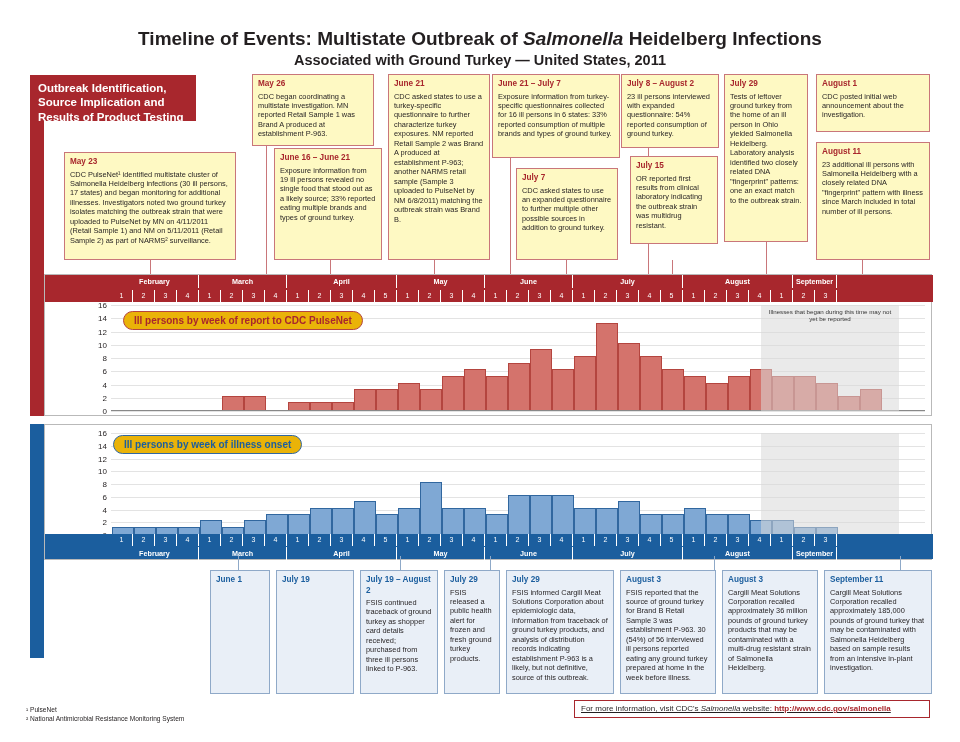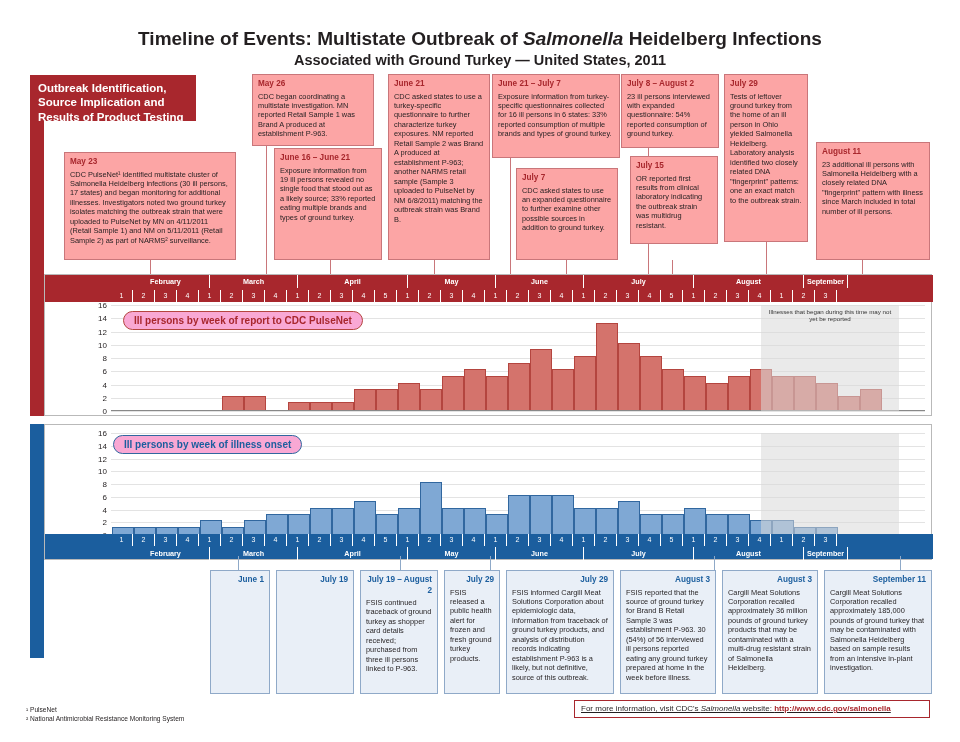--- a/index.html
+++ b/index.html
@@ -12,45 +12,45 @@
   .subtitle{position:absolute;left:0;top:52px;width:960px;text-align:center;font-size:14.5px;font-weight:bold;}
 
   
   .rail-red{position:absolute;left:30px;top:75px;width:14px;height:341px;background:#a8272d;}
   .rail-blue{position:absolute;left:30px;top:424px;width:14px;height:234px;background:#1b5e9e;}
 
   .label-red{position:absolute;left:30px;top:75px;width:166px;height:46px;background:#a8272d;color:#fff;font-weight:bold;font-size:11.5px;line-height:1.25;padding:6px 8px;box-sizing:border-box;}
   .label-blue{position:absolute;left:30px;top:588px;width:166px;height:42px;background:#1b5e9e;color:#fff;font-weight:bold;font-size:11.5px;line-height:1.25;padding:9px 8px;box-sizing:border-box;}
 
   
-  .box{position:absolute;box-sizing:border-box;border:1px solid #c9767a;background:#fca5a5;padding:4px 5px;font-size:7.4px;line-height:1.28;}
+  .box{position:absolute;box-sizing:border-box;border:1px solid #c9767a;background:#fef9c3;padding:4px 5px;font-size:7.4px;line-height:1.28;}
   .box .hd{color:#a8272d;font-weight:bold;font-size:8.2px;display:block;margin-bottom:2px;}
   .box .bd{display:block;color:#231f20;}
   .box.blue{border:1px solid #8fa9c8;background:#e9eff7;}
-  .box.blue .hd{color:#1b5e9e;text-align:right;}
+  .box.blue .hd{color:#1b5e9e;}
 
   
   .stub{position:absolute;background:#c9767a;width:1px;}
   .stub.blue{background:#8fa9c8;}
   .axis-bar{position:absolute;box-sizing:border-box;color:#fff;}
   .redbar{background:#a8272d;}
   .bluebar{background:#1b5e9e;}
 
-  .monthrow{position:absolute;left:11px;top:0;height:13px;width:100%;}
+  .monthrow{position:absolute;left:0;top:0;height:13px;width:100%;}
   .weekrow{position:absolute;left:0;bottom:0;height:12px;width:100%;}
   .mcell{position:absolute;top:0;height:13px;font-size:7.2px;font-weight:bold;text-align:center;line-height:13px;border-right:1px solid #fff;box-sizing:border-box;}
   .wcell{position:absolute;height:12px;font-size:7px;text-align:center;line-height:12px;border-right:1px solid #fff;box-sizing:border-box;}
 
   .plot{position:absolute;background:#fff;}
   .gridline{position:absolute;left:0;height:1px;background:#e3e3e3;width:100%;}
   .bar{position:absolute;bottom:0;}
   .bar.red{background:#d4736c;border:1px solid #b4453f;}
   .bar.blue{background:#7fa8d4;border:1px solid #31679f;}
 
-  .chartlabel{position:absolute;border:1.4px solid #b4453f;background:#f9a8d4;color:#a8272d;font-weight:bold;font-size:10px;border-radius:11px;padding:3px 10px;}
+  .chartlabel{position:absolute;border:1.4px solid #b4453f;background:#eab308;color:#a8272d;font-weight:bold;font-size:10px;border-radius:11px;padding:3px 10px;}
   .chartlabel.blue{border-color:#31679f;color:#1b5e9e;}
 
   .shade{position:absolute;background:#d9d9d9;opacity:.55;}
   .shadenote{position:absolute;font-size:6.2px;color:#333;text-align:center;line-height:1.2;}
 
   .frame{position:absolute;border:1px solid #b9b9b9;box-sizing:border-box;}
 
   
   .fn{position:absolute;font-size:6.6px;line-height:1.3;color:#231f20;}
   .asof{position:absolute;font-size:8.5px;font-style:italic;font-weight:bold;}
@@ -97,21 +97,21 @@
   <div class="stub" style="left:434px;top:260px;height:16px;"></div>
 
   <div class="box" style="left:492px;top:74px;width:128px;height:84px;">
     <span class="hd">June 21 – July 7</span>
     <span class="bd">Exposure information from turkey-specific questionnaires collected for 16 ill persons in 6 states: 33% reported consumption of multiple brands and types of ground turkey.</span>
   </div>
   <div class="stub" style="left:510px;top:158px;height:118px;"></div>
 
   <div class="box" style="left:516px;top:168px;width:102px;height:92px;">
     <span class="hd">July 7</span>
-    <span class="bd">CDC asked states to use an expanded questionnaire to further examine other possible sources in addition to ground turkey.</span>
+    <span class="bd">CDC asked states to use an expanded questionnaire to further multiple other possible sources in addition to ground turkey.</span>
   </div>
   <div class="stub" style="left:566px;top:260px;height:16px;"></div>
 
   <div class="box" style="left:621px;top:74px;width:98px;height:74px;">
     <span class="hd">July 8 – August 2</span>
     <span class="bd">23 ill persons interviewed with expanded questionnaire: 54% reported consumption of ground turkey.</span>
   </div>
   <div class="stub" style="left:648px;top:148px;height:128px;"></div>
 
   <div class="box" style="left:630px;top:156px;width:88px;height:88px;">
@@ -119,20 +119,24 @@
     <span class="bd">OR reported first results from clinical laboratory indicating the outbreak strain was multidrug resistant.</span>
   </div>
   <div class="stub" style="left:672px;top:260px;height:16px;"></div>
 
   <div class="box" style="left:724px;top:74px;width:84px;height:168px;">
     <span class="hd">July 29</span>
     <span class="bd">Tests of leftover ground turkey from the home of an ill person in Ohio yielded Salmonella Heidelberg. Laboratory analysis identified two closely related DNA "fingerprint" patterns: one an exact match to the outbreak strain.</span>
   </div>
   <div class="stub" style="left:766px;top:242px;height:34px;"></div>
 
+  <div class="box" style="left:816px;top:74px;width:114px;height:58px;">
+    <span class="hd">August 1</span>
+    <span class="bd">CDC posted initial web announcement about the investigation.</span>
+  </div>
 
   <div class="box" style="left:816px;top:142px;width:114px;height:118px;">
     <span class="hd">August 11</span>
     <span class="bd">23 additional ill persons with Salmonella Heidelberg with a closely related DNA "fingerprint" pattern with illness since March included in total number of ill persons.</span>
   </div>
   <div class="stub" style="left:862px;top:260px;height:16px;"></div>
 
   <div class="frame" style="left:44px;top:274px;width:888px;height:142px;background:#fff;">
 
     <div class="axis-bar redbar" style="left:0;top:0;width:888px;height:27px;position:absolute;">

